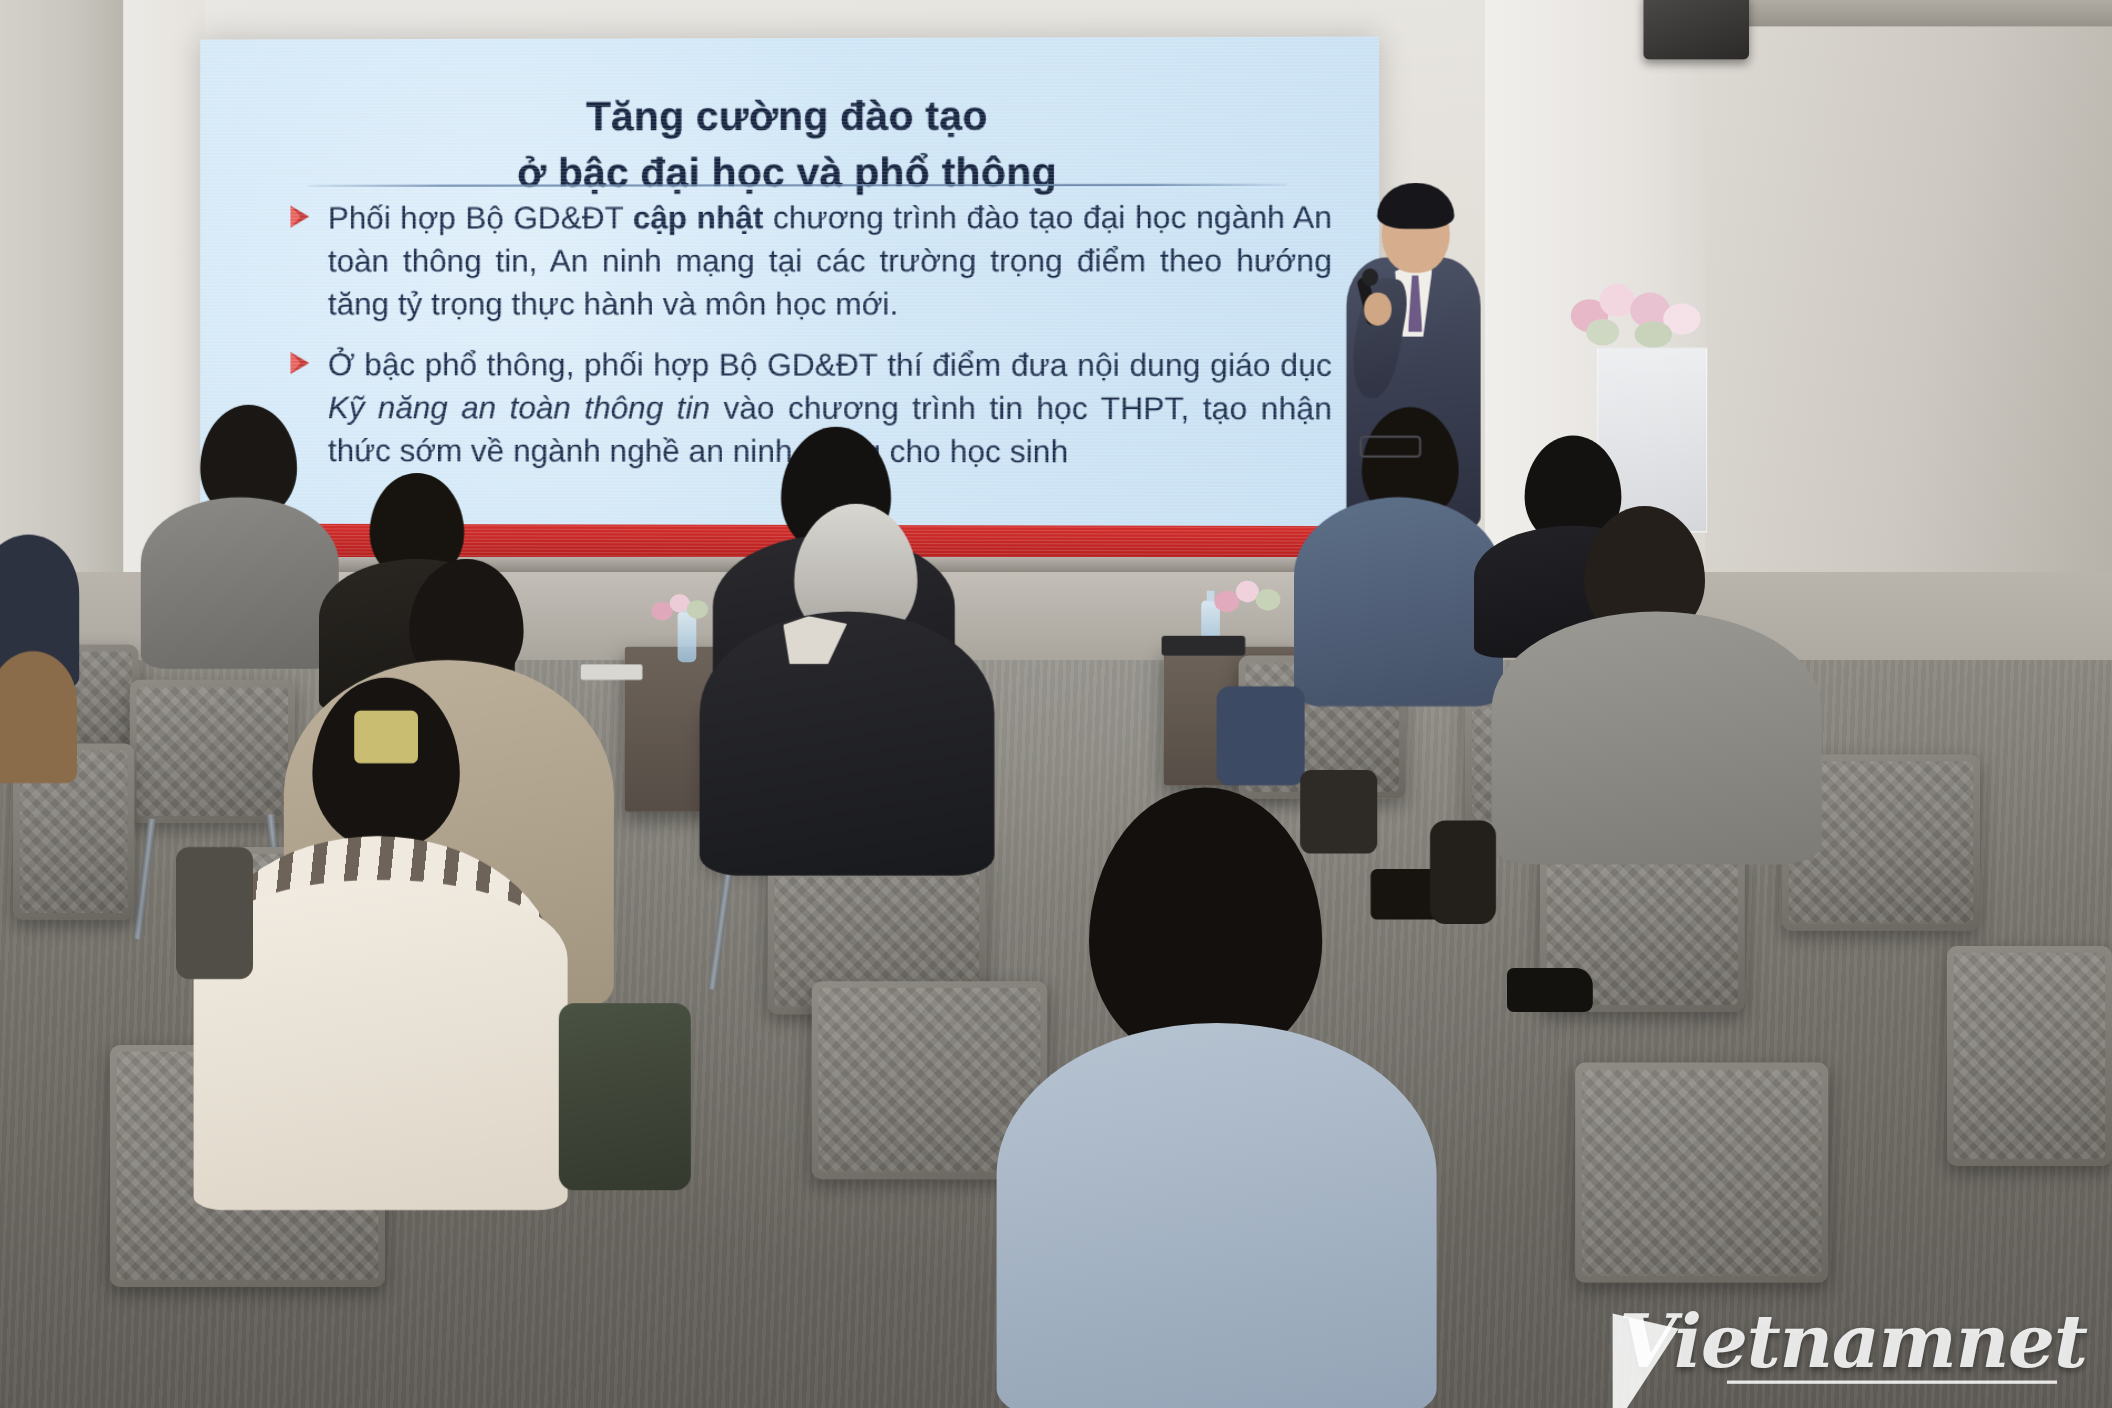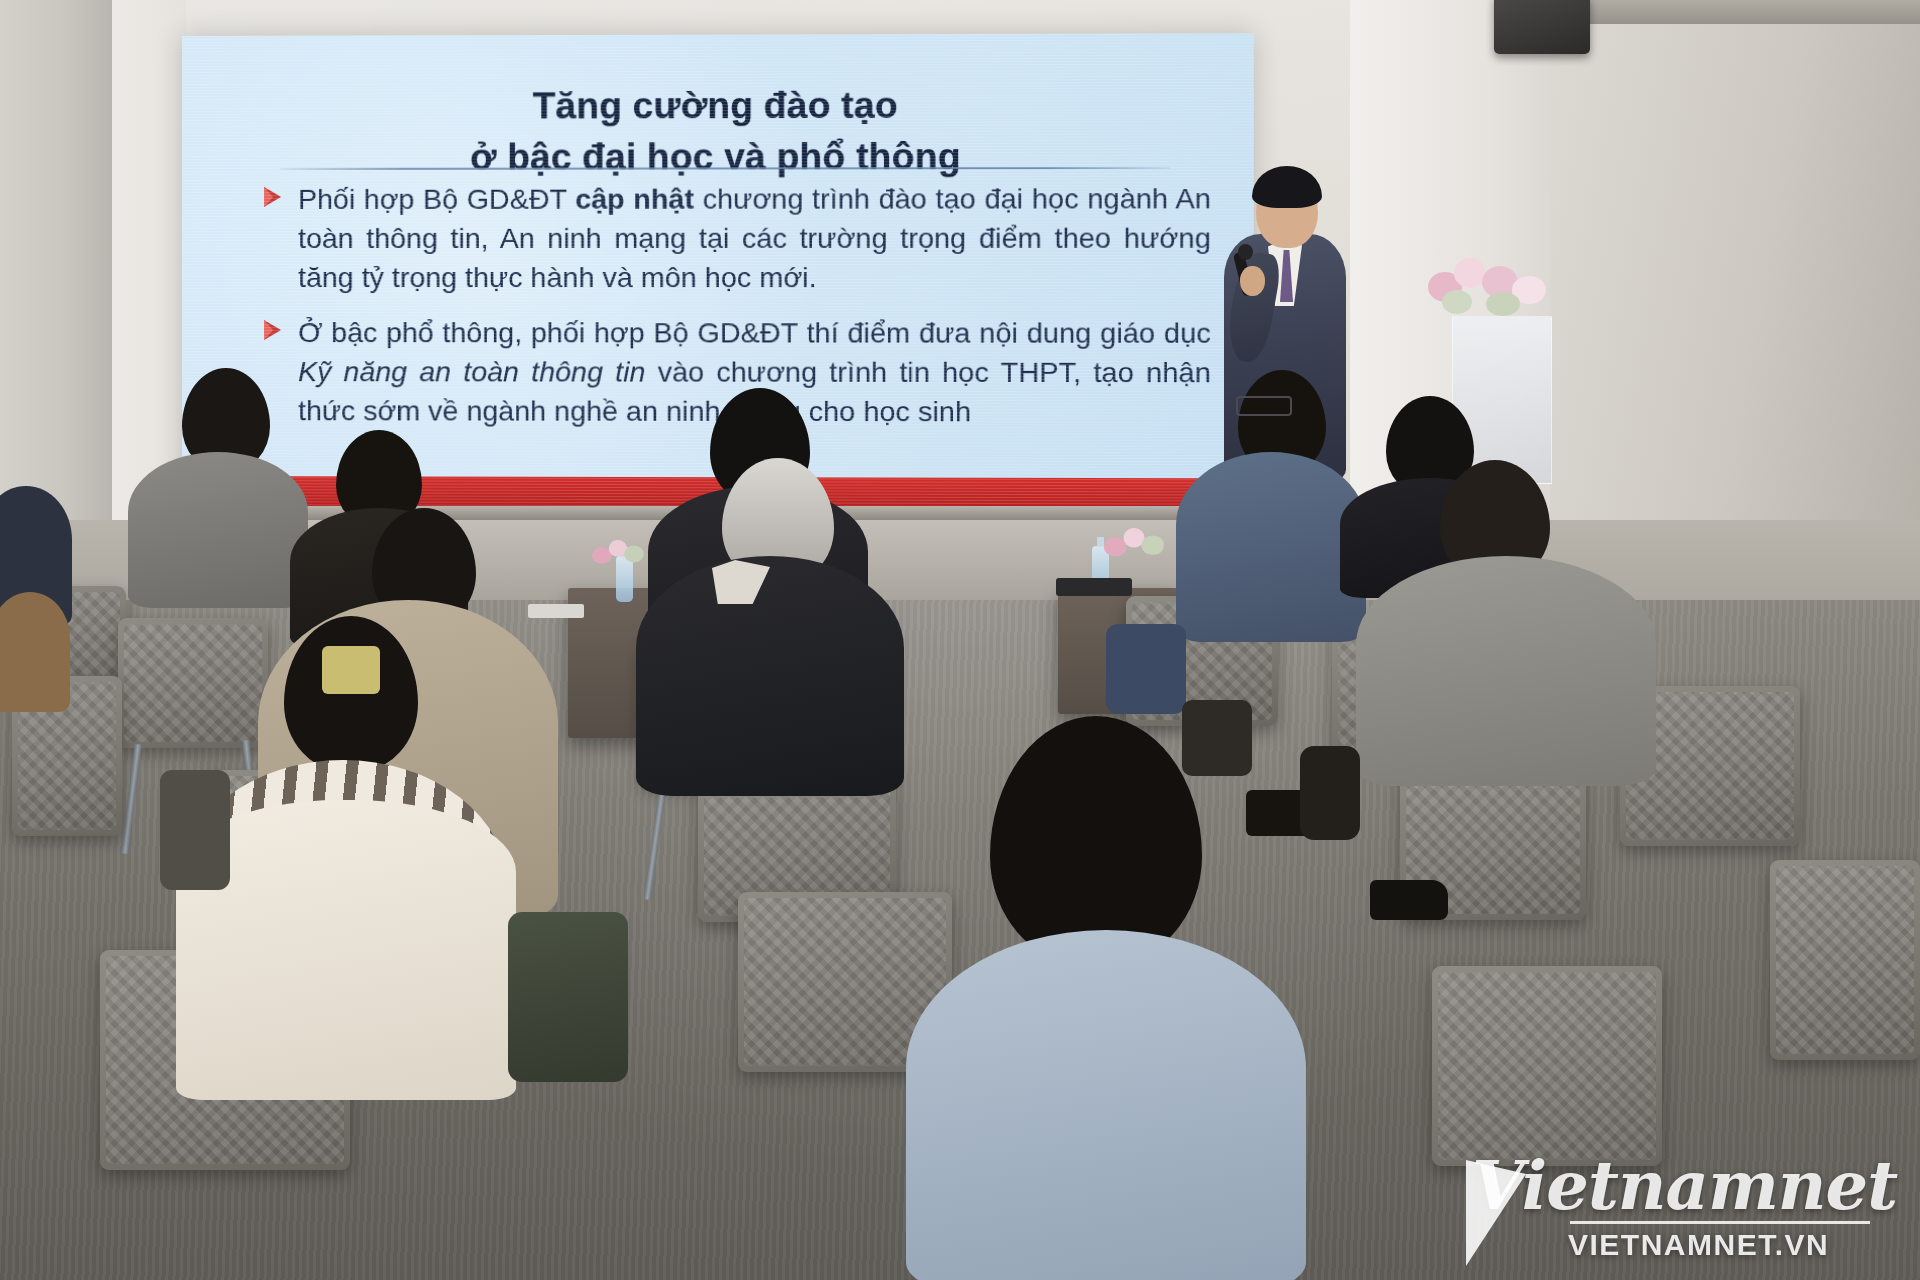--- a/index.html
+++ b/index.html
@@ -522,16 +522,15 @@
 
   <div style="position:absolute; left:508px; top:912px; width:120px; height:170px; background:linear-gradient(170deg,#4a5243,#343a2e); border-radius:14px;"></div>
 
   <div style="position:absolute; left:1056px; top:578px; width:76px; height:18px; background:#2a2a2c; border-radius:3px;"></div>
   <div style="position:absolute; left:528px; top:604px; width:56px; height:14px; background:#d9d7d2; border-radius:2px;"></div>
 
   <div class="watermark">
     <div class="wm-triangle"></div>
     <div class="wm-main">Vietnamnet</div>
     <div class="wm-rule"></div>
-    <div class="wm-sub">VIETNAMNET.VN</div>
   </div>
 
 </div>
 
 </body></html>

